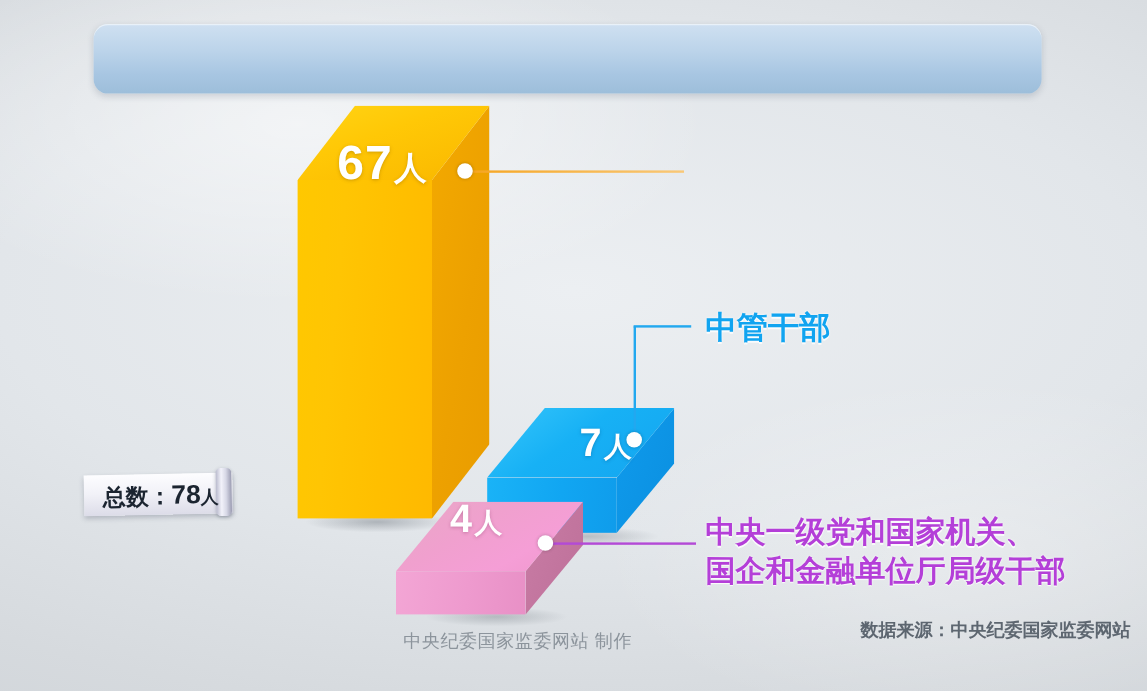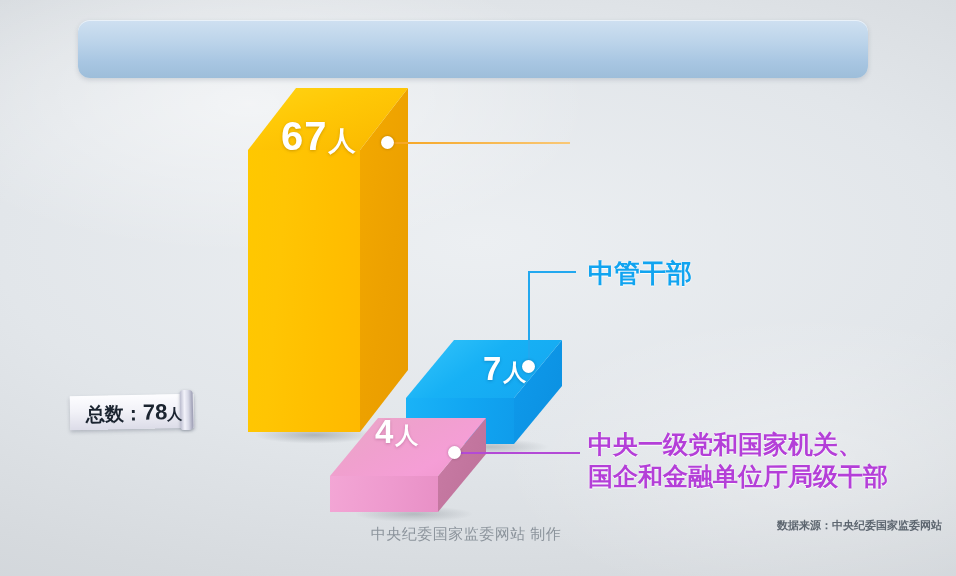--- a/index.html
+++ b/index.html
@@ -204,26 +204,26 @@
   .total-text .u{font-size:15px;}
   .scroll-roll{
     position:absolute;left:180px;top:390px;width:13px;height:40px;border-radius:4px;
     background:linear-gradient(90deg,#b9bacd 0%,#f2f2fa 35%,#d7d8e6 65%,#9b9cb2 100%);
     box-shadow:0 1px 3px rgba(50,60,80,.35);
     transform:rotate(-1.2deg);
   }
 
   
   .credit{
-    position:absolute;left:336px;top:525px;width:260px;text-align:center;
+    position:absolute;left:336px;top:525px;width:260px;text-align:left;
     font-size:15px;color:#8c949c;letter-spacing:.5px;white-space:nowrap;
   }
   .notes{
     position:absolute;right:14px;top:516px;text-align:right;
-    font-size:11px;color:#5d6670;line-height:19px;font-weight:bold;
+    font-size:15px;color:#5d6670;line-height:19px;font-weight:bold;
     white-space:nowrap;
   }
 </style>
 </head>
 <body>
 
 <div id="stage">
 
   <div class="header-bar"></div>
 

